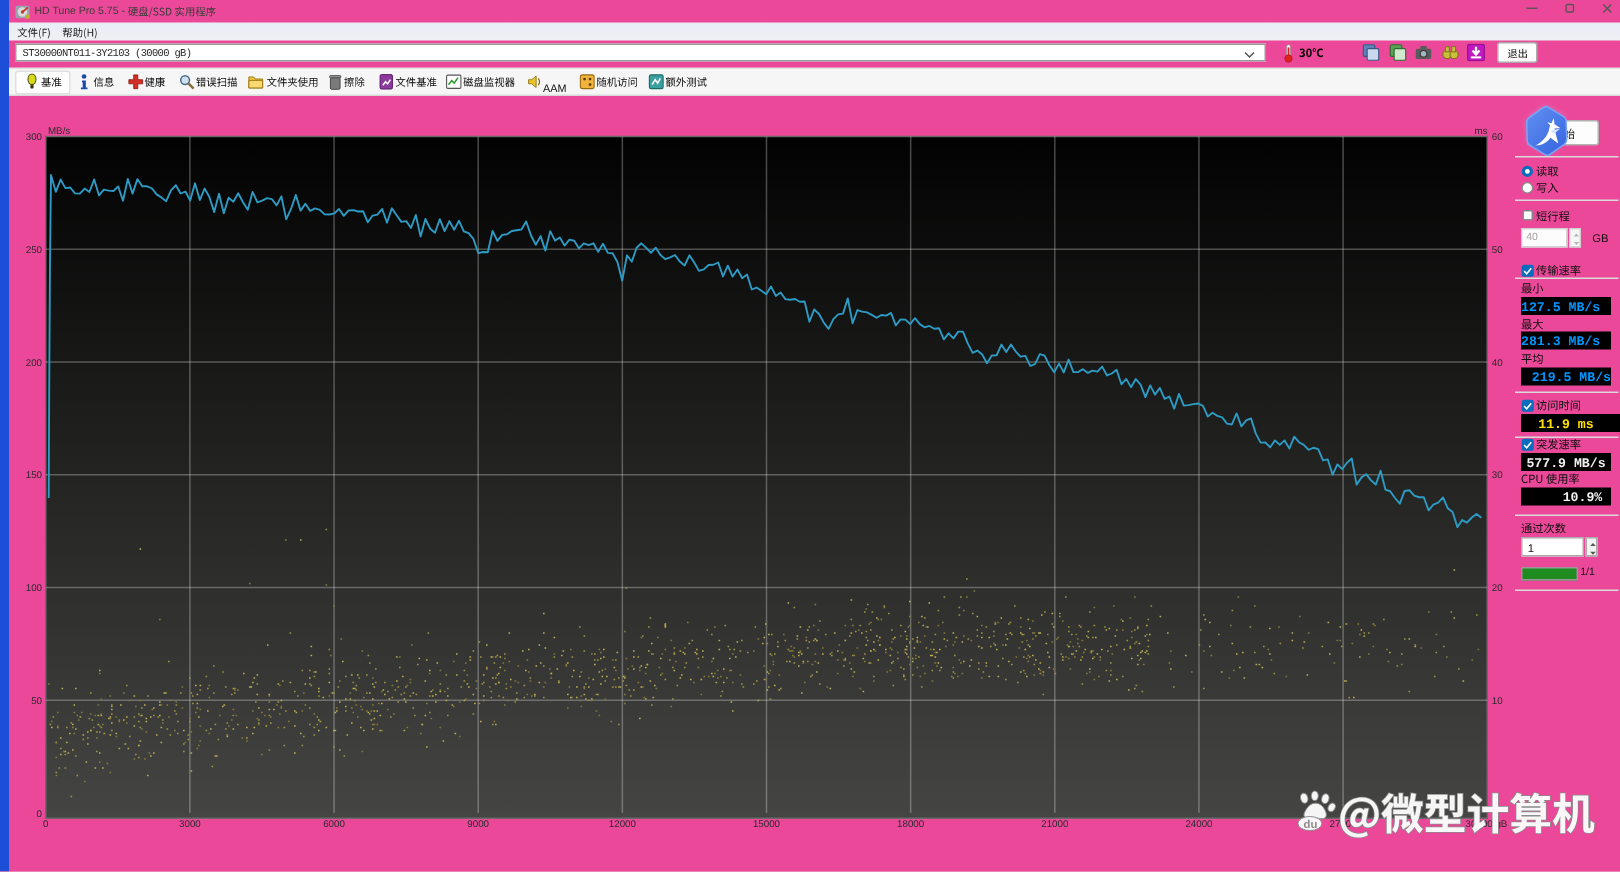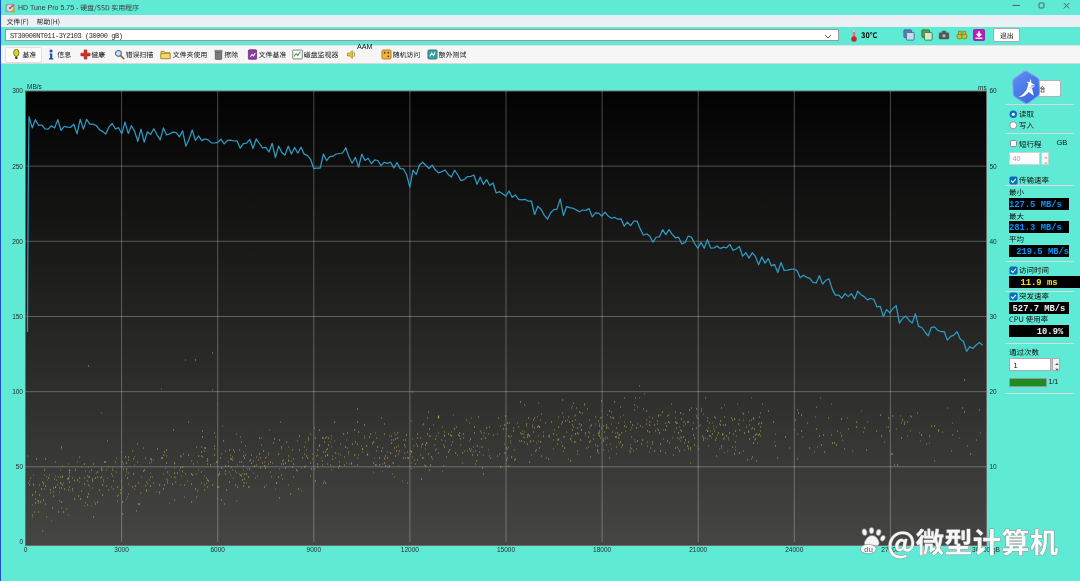--- a/index.html
+++ b/index.html
@@ -1,17 +1,17 @@
 <!DOCTYPE html>
 <html><head><meta charset="utf-8"><title>HD Tune Pro 5.75</title>
 <style>
 *{margin:0;padding:0;box-sizing:border-box}
 html,body{width:1080px;height:581px;overflow:hidden}
 body{font-family:"Liberation Sans",sans-serif;background:#f0f0f0}
-#win{position:relative;width:1080px;height:581px;background:#5eead4;border-left:1px solid #1d4ed8}
+#win{position:relative;width:1080px;height:581px;background:#ec4899;border-left:6px solid #1d4ed8}
 #chart{position:absolute;left:0;top:0}
 </style></head>
 <body>
 <div id="win">
 <svg id="chart" width="1080" height="581" viewBox="0 0 1080 581">
 <defs>
         <linearGradient id="bg" x1="0" y1="0" x2="0" y2="1">
 <stop offset="0" stop-color="#020202"></stop>
           <stop offset="1" stop-color="#454543"></stop>
 </linearGradient>
@@ -205,21 +205,21 @@
     </svg>
     <svg style="position:absolute;left:302.0px;top:50.4px;overflow:visible" width="38" height="9" viewBox="0 -7.56 38 9.36">
       <path fill="#111" d="M0.3 -5.6V-5.2H1.1C0.9 -4 0.7 -2.8 0.2 -2C0.3 -1.9 0.4 -1.7 0.4 -1.5C0.6 -1.7 0.7 -2 0.8 -2.2V0.3H1.2V-0.3H2.4V-3.5H1.2C1.4 -4 1.5 -4.6 1.6 -5.2H2.5V-5.6ZM1.2 -3H1.9V-0.8H1.2ZM5.7 -6.1C5.5 -5.7 5.3 -5.1 5.1 -4.8H3.9L4.3 -4.9C4.2 -5.2 3.9 -5.7 3.7 -6L3.2 -5.8C3.5 -5.5 3.7 -5.1 3.8 -4.8H2.6V-4.3H6.9V-4.8H5.6C5.8 -5.1 6 -5.5 6.2 -5.9ZM2.5 0.3C2.7 0.2 2.9 0.2 4.2 -0.1C4.2 0.1 4.2 0.3 4.2 0.5L4.6 0.4C4.6 -0.1 4.4 -0.8 4.2 -1.3L3.8 -1.3C3.9 -1 4 -0.7 4.1 -0.5L3.1 -0.3C3.7 -1.1 4.2 -2.1 4.7 -3.2L4.2 -3.4C4.1 -3.1 4 -2.8 3.8 -2.5L3.1 -2.4C3.4 -2.9 3.7 -3.4 3.9 -4L3.4 -4.2C3.2 -3.5 2.9 -2.8 2.8 -2.7C2.7 -2.5 2.6 -2.4 2.5 -2.3C2.5 -2.2 2.6 -2 2.6 -1.9C2.7 -1.9 2.9 -2 3.6 -2C3.3 -1.4 3 -0.9 2.9 -0.7C2.7 -0.4 2.5 -0.2 2.4 -0.2C2.4 -0.1 2.5 0.2 2.5 0.3ZM4.8 0.3C4.9 0.2 5.1 0.1 6.5 -0.1C6.5 0.1 6.6 0.3 6.6 0.4L7 0.3C6.9 -0.1 6.7 -0.8 6.4 -1.4L6 -1.3C6.1 -1 6.3 -0.8 6.3 -0.5L5.3 -0.3C5.8 -1.1 6.3 -2.2 6.7 -3.2L6.3 -3.4C6.2 -3.1 6.1 -2.8 5.9 -2.5L5.2 -2.4C5.4 -2.9 5.7 -3.5 5.9 -4L5.4 -4.2C5.2 -3.6 4.9 -2.9 4.8 -2.7C4.7 -2.5 4.7 -2.4 4.6 -2.4C4.6 -2.2 4.7 -2 4.7 -1.9C4.8 -1.9 5 -2 5.7 -2.1C5.5 -1.5 5.2 -1 5.1 -0.8C4.9 -0.5 4.7 -0.3 4.6 -0.2C4.6 -0.1 4.7 0.2 4.8 0.3L4.8 0.2Z M10 -3.1C10.4 -2.9 10.9 -2.5 11.2 -2.3L11.4 -2.6C11.2 -2.9 10.7 -3.2 10.3 -3.4ZM10.5 -6.1C10.5 -5.9 10.4 -5.7 10.3 -5.5H8.7V-4.2L8.7 -4H7.6V-3.5H8.6C8.5 -3 8.3 -2.6 7.7 -2.2C7.8 -2.2 8 -2 8.1 -1.9C8.8 -2.3 9.1 -2.9 9.2 -3.5H12.5V-2.6C12.5 -2.6 12.5 -2.5 12.4 -2.5C12.3 -2.5 12 -2.5 11.6 -2.5C11.7 -2.4 11.8 -2.2 11.8 -2.1C12.3 -2.1 12.6 -2.1 12.8 -2.2C13 -2.2 13.1 -2.4 13.1 -2.6V-3.5H14.1V-4H13.1V-5.5H10.9L11.1 -6ZM10.1 -4.7C10.4 -4.5 10.9 -4.2 11.1 -4H9.3L9.3 -4.2V-5.1H12.5V-4H11.1L11.4 -4.3C11.2 -4.5 10.7 -4.8 10.3 -5ZM8.3 -1.9V-0.1H7.5V0.4H14.1V-0.1H13.3V-1.9ZM8.8 -0.1V-1.4H9.8V-0.1ZM10.3 -0.1V-1.4H11.3V-0.1ZM11.8 -0.1V-1.4H12.7V-0.1Z M19 -3.8C19.5 -3.4 20.1 -2.9 20.4 -2.5L20.8 -2.9C20.5 -3.2 19.9 -3.7 19.4 -4ZM16.7 -6V-2.6H17.2V-6ZM15.3 -5.8V-2.8H15.8V-5.8ZM18.8 -6C18.6 -5 18.1 -4 17.5 -3.3C17.6 -3.3 17.8 -3.1 17.9 -3C18.3 -3.4 18.6 -3.9 18.9 -4.5H21.2V-5H19.1C19.2 -5.3 19.3 -5.6 19.4 -5.9ZM15.6 -2.2V-0.1H14.7V0.4H21.3V-0.1H20.5V-2.2ZM16.1 -0.1V-1.7H17V-0.1ZM17.5 -0.1V-1.7H18.5V-0.1ZM19 -0.1V-1.7H20V-0.1Z M24.8 -5.7V-1.9H25.4V-5.2H27.6V-1.9H28.1V-5.7ZM22.7 -5.8C23 -5.5 23.2 -5.1 23.4 -4.8L23.8 -5.1C23.7 -5.4 23.4 -5.8 23.1 -6ZM26.2 -4.7V-3.3C26.2 -2.1 26 -0.8 24.1 0.2C24.3 0.3 24.4 0.5 24.5 0.6C25.6 0 26.1 -0.8 26.4 -1.5V-0.1C26.4 0.3 26.6 0.5 27.1 0.5H27.8C28.4 0.5 28.5 0.2 28.5 -1C28.4 -1 28.2 -1.1 28.1 -1.2C28.1 -0.1 28 0.1 27.8 0.1H27.2C27 0.1 26.9 0 26.9 -0.2V-2H26.6C26.7 -2.4 26.7 -2.9 26.7 -3.3V-4.7ZM22.1 -4.8V-4.3H23.8C23.4 -3.4 22.6 -2.5 21.9 -2C22 -1.9 22.1 -1.6 22.1 -1.5C22.4 -1.7 22.7 -1.9 23 -2.2V0.6H23.5V-2.5C23.7 -2.2 24 -1.8 24.2 -1.6L24.5 -2C24.4 -2.2 23.9 -2.7 23.6 -3C24 -3.5 24.3 -4.1 24.5 -4.6L24.2 -4.8L24.1 -4.8Z M30.2 -5.3H31.4V-4.2H30.2ZM33.3 -5.3H34.6V-4.2H33.3ZM33.2 -3.5C33.5 -3.4 33.9 -3.2 34.1 -3H32.1C32.2 -3.3 32.4 -3.5 32.5 -3.7L31.9 -3.8V-5.7H29.7V-3.8H31.9C31.8 -3.5 31.6 -3.3 31.4 -3H29.2V-2.5H30.9C30.5 -2.1 29.8 -1.7 29 -1.4C29.1 -1.3 29.3 -1.1 29.3 -1L29.7 -1.2V0.6H30.2V0.4H31.4V0.5H31.9V-1.6H30.6C31 -1.9 31.4 -2.2 31.7 -2.5H33C33.3 -2.2 33.7 -1.9 34.1 -1.6H32.8V0.6H33.3V0.4H34.6V0.5H35.1V-1.2L35.5 -1.1C35.5 -1.2 35.7 -1.4 35.8 -1.5C35 -1.7 34.2 -2.1 33.7 -2.5H35.6V-3H34.4L34.6 -3.2C34.3 -3.4 33.9 -3.6 33.5 -3.8ZM32.8 -5.7V-3.8H35.1V-5.7ZM30.2 -0.1V-1.2H31.4V-0.1ZM33.3 -0.1V-1.2H34.6V-0.1Z"></path>
     </svg>
     <svg style="position:absolute;left:391.0px;top:50.4px;overflow:visible" width="31" height="9" viewBox="0 -7.56 31 9.36">
       <path fill="#111" d="M2.4 -5.2C2.6 -4.9 3 -4.4 3.1 -4.1L3.5 -4.3C3.3 -4.6 3 -5.1 2.7 -5.4ZM4.8 -6.1C4.8 -5.8 4.7 -5.5 4.6 -5.2H3.6V-4.8H4.4C4.2 -4.2 3.8 -3.7 3.4 -3.3C3.5 -3.2 3.7 -3.1 3.8 -3C4 -3.1 4.1 -3.3 4.3 -3.5V-0.5H4.8V-1.7H6.1V-1C6.1 -0.9 6.1 -0.9 6 -0.9C5.9 -0.9 5.7 -0.9 5.5 -0.9C5.5 -0.8 5.6 -0.6 5.6 -0.5C6 -0.5 6.2 -0.5 6.4 -0.6C6.5 -0.6 6.6 -0.8 6.6 -1V-4.1H4.7C4.8 -4.3 4.9 -4.6 5 -4.8H6.9V-5.2H5.1C5.2 -5.5 5.3 -5.7 5.3 -6ZM4.8 -2.7H6.1V-2.1H4.8ZM4.8 -3.1V-3.7H6.1V-3.1ZM0.6 -5.7V0.6H1.1V-5.2H1.8C1.7 -4.8 1.5 -4.1 1.3 -3.6C1.8 -3 1.9 -2.5 1.9 -2.1C1.9 -1.8 1.9 -1.6 1.8 -1.5C1.7 -1.5 1.6 -1.5 1.6 -1.5C1.5 -1.5 1.4 -1.5 1.2 -1.5C1.3 -1.4 1.4 -1.2 1.4 -1C1.5 -1 1.6 -1 1.8 -1C1.9 -1.1 2 -1.1 2.1 -1.2C2.3 -1.3 2.3 -1.6 2.3 -2C2.3 -2.5 2.2 -3 1.8 -3.6C2 -4.2 2.2 -5 2.4 -5.6L2.1 -5.8L2 -5.7ZM3.4 -3.3H2.3V-2.8H3V-0.8C2.7 -0.7 2.4 -0.4 2.1 0.1L2.4 0.5C2.7 0 3 -0.4 3.2 -0.4C3.3 -0.4 3.5 -0.2 3.8 0C4.2 0.3 4.6 0.4 5.3 0.4C5.7 0.4 6.5 0.4 6.8 0.4C6.8 0.2 6.9 -0 7 -0.1C6.5 -0.1 5.8 -0 5.3 -0C4.7 -0 4.3 -0.1 3.9 -0.4C3.7 -0.5 3.6 -0.6 3.4 -0.7Z M10.8 -5.6V-3.3C10.8 -2.2 10.7 -0.8 9.7 0.2C9.8 0.3 10 0.5 10.1 0.6C11.2 -0.5 11.3 -2.1 11.3 -3.3V-5.1H12.7V-0.5C12.7 0.1 12.7 0.3 12.8 0.4C12.9 0.5 13.1 0.5 13.2 0.5C13.3 0.5 13.5 0.5 13.6 0.5C13.8 0.5 13.9 0.5 14 0.4C14.1 0.3 14.2 0.2 14.2 0C14.2 -0.2 14.2 -0.7 14.2 -1.1C14.1 -1.2 13.9 -1.3 13.8 -1.4C13.8 -0.9 13.8 -0.5 13.8 -0.3C13.8 -0.2 13.8 -0.1 13.7 -0.1C13.7 -0 13.6 0 13.6 0C13.5 0 13.4 0 13.4 0C13.3 0 13.3 -0 13.2 -0C13.2 -0.1 13.2 -0.2 13.2 -0.4V-5.6ZM8.8 -6V-4.5H7.6V-4H8.7C8.4 -3 7.9 -1.9 7.4 -1.3C7.5 -1.1 7.6 -0.9 7.7 -0.8C8.1 -1.3 8.5 -2.1 8.8 -2.9V0.6H9.3V-2.7C9.6 -2.4 9.9 -1.9 10.1 -1.7L10.4 -2.1C10.2 -2.3 9.5 -3.1 9.3 -3.3V-4H10.4V-4.5H9.3V-6Z M18.7 -5.9C18.8 -5.6 18.9 -5.1 19 -4.8L19.5 -5C19.5 -5.2 19.3 -5.7 19.2 -6ZM15.3 -5.6C15.6 -5.3 16.1 -4.8 16.3 -4.5L16.7 -4.9C16.5 -5.2 16 -5.6 15.7 -5.9ZM17.1 -4.8V-4.3H18.1C18.1 -2.5 18 -0.7 16.8 0.2C17 0.3 17.1 0.5 17.2 0.6C18.1 -0.2 18.5 -1.3 18.6 -2.7H20.2C20.1 -0.9 20 -0.2 19.9 -0.1C19.8 0 19.7 0 19.6 0C19.5 0 19.1 0 18.7 -0C18.8 0.1 18.9 0.4 18.9 0.5C19.3 0.5 19.6 0.5 19.8 0.5C20.1 0.5 20.2 0.4 20.3 0.3C20.5 0 20.6 -0.8 20.7 -3C20.7 -3 20.7 -3.2 20.7 -3.2H18.6C18.7 -3.5 18.7 -3.9 18.7 -4.3H21.3V-4.8ZM14.7 -3.8V-3.3H15.8V-0.9C15.8 -0.6 15.6 -0.3 15.4 -0.2C15.5 -0.1 15.7 0.1 15.8 0.3C15.9 0.1 16.1 -0.1 17.4 -1.1C17.3 -1.1 17.2 -1.3 17.2 -1.5L16.4 -0.9V-3.8Z M22.3 -4.4V0.6H22.8V-4.4ZM22.3 -5.7C22.7 -5.3 23.2 -4.8 23.4 -4.5L23.8 -4.8C23.6 -5.1 23.1 -5.6 22.7 -6ZM24.2 -5.6V-5.1H27.6V-0.2C27.6 -0.1 27.5 -0 27.4 -0C27.3 -0 26.9 0 26.4 -0C26.5 0.1 26.6 0.4 26.6 0.5C27.2 0.5 27.6 0.5 27.8 0.4C28.1 0.3 28.1 0.2 28.1 -0.2V-5.6ZM23.9 -3.9V-0.7H24.4V-1.2H26.4V-3.9ZM24.4 -3.4H25.9V-1.7H24.4Z"></path>
     </svg>
     <svg style="position:absolute;left:437.0px;top:50.4px;overflow:visible" width="31" height="9" viewBox="0 -7.56 31 9.36">
       <path fill="#111" d="M5 -3.5C5 -1.3 4.9 -0.3 3.3 0.2C3.4 0.3 3.5 0.5 3.6 0.6C5.3 -0 5.4 -1.2 5.5 -3.5ZM5.3 -0.6C5.8 -0.3 6.4 0.2 6.7 0.6L7 0.2C6.7 -0.1 6.1 -0.6 5.6 -0.9ZM3.8 -4.4V-1H4.3V-4H6.1V-1H6.6V-4.4H5.2C5.3 -4.6 5.4 -4.9 5.5 -5.1H6.9V-5.6H3.7V-5.1H5C5 -4.9 4.9 -4.6 4.8 -4.4ZM1.5 -5.9C1.6 -5.7 1.7 -5.5 1.8 -5.4H0.4V-4.3H0.9V-4.9H3.1V-4.3H3.6V-5.4H2.4C2.3 -5.6 2.2 -5.8 2 -6ZM0.9 -1.7V0.5H1.4V0.3H2.7V0.5H3.2V-1.7ZM1.4 -0.2V-1.2H2.7V-0.2ZM1.1 -3 1.6 -2.7C1.2 -2.4 0.7 -2.2 0.3 -2C0.4 -1.9 0.5 -1.7 0.5 -1.6C1.1 -1.8 1.6 -2.1 2.1 -2.5C2.5 -2.2 3 -1.9 3.2 -1.7L3.6 -2.1C3.3 -2.3 2.9 -2.5 2.4 -2.8C2.8 -3.1 3.1 -3.5 3.3 -4L3 -4.2L2.9 -4.2H1.8C1.9 -4.3 2 -4.4 2 -4.6L1.5 -4.7C1.3 -4.2 0.9 -3.6 0.3 -3.2C0.4 -3.1 0.5 -3 0.6 -2.9C1 -3.1 1.3 -3.4 1.5 -3.7H2.6C2.5 -3.5 2.2 -3.2 2 -3L1.4 -3.3Z M8.9 -6.1C8.6 -4.8 8.1 -3.6 7.5 -2.9C7.6 -2.8 7.8 -2.6 7.9 -2.5C8.3 -3 8.7 -3.7 9 -4.4H10.3C10.2 -3.7 10 -3 9.8 -2.4C9.5 -2.7 9 -3 8.7 -3.2L8.4 -2.9C8.8 -2.6 9.2 -2.2 9.5 -2C9 -1 8.3 -0.4 7.5 0.1C7.6 0.2 7.8 0.4 7.9 0.5C9.5 -0.3 10.6 -2 11 -4.9L10.6 -5L10.5 -4.9H9.1C9.2 -5.3 9.3 -5.6 9.4 -6ZM11.6 -6V0.6H12.2V-3.4C12.7 -2.9 13.4 -2.3 13.7 -1.9L14.2 -2.2C13.8 -2.7 13 -3.4 12.4 -3.9L12.2 -3.7V-6Z M17.9 -0.7C18.3 -0.3 18.7 0.2 18.9 0.5L19.2 0.3C19 -0 18.6 -0.5 18.2 -0.9ZM16.6 -5.6V-1.1H17.1V-5.2H18.6V-1.1H19.1V-5.6ZM20.6 -6V-0.1C20.6 0.1 20.6 0.1 20.5 0.1C20.4 0.1 20.1 0.1 19.7 0.1C19.7 0.2 19.8 0.4 19.8 0.5C20.3 0.6 20.6 0.5 20.8 0.5C21 0.4 21.1 0.2 21.1 -0.1V-6ZM19.7 -5.4V-1.1H20.1V-5.4ZM17.6 -4.7V-2.2C17.6 -1.3 17.5 -0.4 16.3 0.2C16.3 0.3 16.5 0.5 16.5 0.6C17.8 -0.1 18 -1.2 18 -2.1V-4.7ZM15 -5.6C15.4 -5.4 15.9 -5 16.1 -4.8L16.5 -5.2C16.2 -5.4 15.7 -5.8 15.3 -6ZM14.7 -3.6C15.1 -3.4 15.6 -3.1 15.9 -2.9L16.2 -3.3C15.9 -3.5 15.4 -3.8 15 -4ZM14.8 0.2 15.3 0.5C15.6 -0.2 16 -1.1 16.2 -1.8L15.8 -2.1C15.5 -1.3 15.1 -0.4 14.8 0.2Z M22.5 -5.6C22.8 -5.3 23.3 -4.8 23.5 -4.5L23.9 -4.9C23.7 -5.2 23.2 -5.6 22.8 -5.9ZM27.2 -5.7C27.5 -5.4 27.8 -5 28 -4.7L28.4 -5C28.2 -5.2 27.9 -5.7 27.6 -6ZM22 -3.8V-3.3H23V-0.7C23 -0.4 22.7 -0.2 22.6 -0.1C22.7 0 22.8 0.3 22.9 0.4C23 0.3 23.2 0.1 24.4 -0.7C24.4 -0.8 24.3 -1 24.3 -1.2L23.5 -0.6V-3.8ZM26.4 -6 26.5 -4.6H24.1V-4H26.5C26.6 -1.3 27 0.5 27.9 0.6C28.1 0.6 28.4 0.3 28.6 -1C28.5 -1 28.2 -1.2 28.1 -1.3C28.1 -0.6 28 -0.2 27.9 -0.2C27.4 -0.2 27.1 -1.8 27 -4H28.5V-4.6H27C27 -5 27 -5.5 27 -6ZM24.2 -0.4 24.3 0.1C24.9 -0.1 25.7 -0.3 26.5 -0.6L26.4 -1L25.6 -0.8V-2.5H26.3V-3H24.3V-2.5H25.1V-0.7Z"></path>
     </svg>
-    <div style="position:absolute;left:356px;top:42px;font:7.2px 'Liberation Sans',sans-serif;color:#111">AAM</div>
+    <div style="position:absolute;left:356px;top:54px;font:7.2px 'Liberation Sans',sans-serif;color:#111">AAM</div>
     <div style="position:absolute;left:1012px;top:79.5px;width:48px;height:17.5px;background:#fdfdfd;border:1px solid #b2b2b2;border-radius:2px"></div>
     <svg style="position:absolute;left:1028.5px;top:84.1px;overflow:visible" width="17" height="10" viewBox="0 -7.88 17 9.75">
       <path fill="#222" d="M4.9 -5.3V-3.1H2.8V-3.5V-5.3ZM0.4 -3.1V-2.6H2.2C2.1 -1.6 1.7 -0.6 0.4 0.2C0.6 0.3 0.8 0.5 0.9 0.6C2.2 -0.2 2.6 -1.4 2.7 -2.6H4.9V0.6H5.4V-2.6H7.1V-3.1H5.4V-5.3H6.9V-5.8H0.7V-5.3H2.2V-3.5L2.2 -3.1Z M11 -2.5V0.6H11.5V0.3H13.7V0.6H14.3V-2.5ZM11.5 -0.2V-1.9H13.7V-0.2ZM10.7 -3.1C10.9 -3.1 11.3 -3.2 14 -3.4C14.1 -3.2 14.2 -3 14.3 -2.9L14.8 -3.1C14.5 -3.7 14 -4.6 13.5 -5.2L13.1 -5C13.3 -4.7 13.6 -4.3 13.8 -3.9L11.4 -3.7C11.9 -4.4 12.4 -5.3 12.8 -6.1L12.2 -6.3C11.8 -5.4 11.2 -4.3 11 -4.1C10.8 -3.8 10.7 -3.6 10.5 -3.6C10.6 -3.4 10.7 -3.2 10.7 -3.1ZM9 -4.2H9.9C9.8 -3.3 9.6 -2.5 9.4 -1.8C9.1 -2 8.8 -2.2 8.6 -2.4C8.7 -2.9 8.9 -3.6 9 -4.2ZM8 -2.2C8.4 -1.9 8.8 -1.6 9.1 -1.3C8.8 -0.6 8.3 -0.1 7.8 0.1C7.9 0.2 8.1 0.4 8.1 0.6C8.7 0.2 9.2 -0.3 9.5 -0.9C9.8 -0.7 10.1 -0.4 10.2 -0.2L10.6 -0.6C10.4 -0.9 10.1 -1.2 9.8 -1.4C10.1 -2.3 10.3 -3.4 10.4 -4.7L10.1 -4.8L10 -4.8H9.1C9.2 -5.3 9.3 -5.8 9.4 -6.2L8.8 -6.3C8.8 -5.8 8.7 -5.3 8.6 -4.8H7.8V-4.2H8.5C8.3 -3.5 8.2 -2.7 8 -2.2Z"></path>
     </svg>
     <svg style="position:absolute;left:1004px;top:68px" width="44" height="46" viewBox="0 0 44 46">
 <defs>
         <linearGradient id="hx" x1="0" y1="0" x2="1" y2="1">
 <stop offset="0" stop-color="#6190f2"></stop>
           <stop offset="1" stop-color="#3463df"></stop>
         </linearGradient>
@@ -259,21 +259,21 @@
     <div style="position:absolute;left:1008.5px;top:139.8px;width:7.5px;height:7.5px;background:#fefefe;border:1px solid #8a8a8a;border-radius:1.5px"></div>
     <svg style="position:absolute;left:1017.5px;top:138.7px;overflow:visible" width="24" height="10" viewBox="0 -7.88 24 9.75">
       <path fill="#111" d="M3.3 -6V-5.5H7.1V-6ZM3.8 -1.8C4 -1.4 4.2 -0.7 4.3 -0.3L4.8 -0.4C4.7 -0.8 4.5 -1.5 4.3 -2ZM4.1 -4.1H6.3V-2.8H4.1ZM3.6 -4.6V-2.3H6.8V-4.6ZM6.1 -2C5.9 -1.5 5.6 -0.7 5.4 -0.2H3V0.4H7.2V-0.2H5.9C6.1 -0.7 6.4 -1.3 6.6 -1.9ZM1 -6.3C0.9 -5.4 0.7 -4.5 0.3 -3.9C0.4 -3.8 0.6 -3.7 0.7 -3.6C0.9 -3.9 1.1 -4.3 1.2 -4.8H1.6V-3.6L1.6 -3.3H0.3V-2.8H1.6C1.5 -1.8 1.2 -0.7 0.3 0.1C0.4 0.2 0.6 0.4 0.7 0.5C1.3 -0.1 1.7 -0.9 1.9 -1.6C2.2 -1.2 2.6 -0.6 2.8 -0.3L3.1 -0.8C3 -1 2.3 -1.9 2 -2.2C2.1 -2.4 2.1 -2.6 2.1 -2.8H3.2V-3.3H2.1L2.1 -3.6V-4.8H3.1V-5.3H1.3C1.4 -5.6 1.5 -5.9 1.5 -6.2Z M10.8 -5.8V-5.3H14.5V-5.8ZM9.5 -6.3C9.1 -5.8 8.4 -5.1 7.8 -4.7C7.9 -4.6 8 -4.3 8.1 -4.2C8.8 -4.7 9.5 -5.4 10 -6.1ZM10.4 -3.8V-3.2H13V-0.1C13 -0 12.9 0 12.8 0C12.6 0 12.1 0 11.6 0C11.7 0.2 11.8 0.4 11.8 0.6C12.5 0.6 12.9 0.6 13.2 0.5C13.4 0.4 13.5 0.2 13.5 -0.1V-3.2H14.7V-3.8ZM9.8 -4.7C9.3 -3.8 8.5 -3 7.7 -2.4C7.8 -2.3 8 -2.1 8.1 -1.9C8.4 -2.2 8.7 -2.4 8.9 -2.7V0.6H9.5V-3.3C9.8 -3.7 10.1 -4.1 10.3 -4.5Z M19 -5.5H21.3V-4.1H19ZM18.5 -6V-3.6H21.8V-6ZM18.4 -1.6V-1.1H19.8V-0.1H17.9V0.4H22.2V-0.1H20.4V-1.1H21.9V-1.6H20.4V-2.5H22.1V-3H18.2V-2.5H19.8V-1.6ZM17.7 -6.2C17.2 -5.9 16.2 -5.7 15.3 -5.6C15.4 -5.5 15.5 -5.3 15.5 -5.2C15.8 -5.2 16.2 -5.3 16.6 -5.3V-4.2H15.4V-3.7H16.5C16.2 -2.8 15.7 -1.8 15.2 -1.3C15.3 -1.2 15.4 -0.9 15.5 -0.8C15.9 -1.2 16.3 -2 16.6 -2.7V0.6H17.1V-2.6C17.4 -2.3 17.7 -1.9 17.8 -1.7L18.2 -2.2C18 -2.3 17.4 -3 17.1 -3.2V-3.7H18.1V-4.2H17.1V-5.5C17.5 -5.5 17.8 -5.6 18.1 -5.8Z"></path>
     </svg>
     <div style="position:absolute;left:1007.5px;top:151.5px;width:31px;height:13.5px;background:#fcfcfc;border:1px solid #d2d2d2">
       <div style="position:absolute;left:3px;top:2.5px;font:7px 'Liberation Sans',sans-serif;color:#a0a0a0">40</div>
     </div>
     <div style="position:absolute;left:1040px;top:151.5px;width:8px;height:13.5px;background:#f6f6f6;border:1px solid #d2d2d2"><svg width="8" height="13" viewBox="0 0 8 13">
         <path d="M2.2 4.6l1.8-2 1.8 2zM2.2 8.4l1.8 2 1.8-2z" fill="#b5b5b5"></path>
       </svg></div>
-    <div style="position:absolute;left:1055.5px;top:138px;font:7.5px 'Liberation Sans',sans-serif;color:#111">GB</div>
+    <div style="position:absolute;left:1055.5px;top:154px;font:7.5px 'Liberation Sans',sans-serif;color:#111">GB</div>
     <svg style="position:absolute;left:1008px;top:175.6px" width="9" height="9" viewBox="0 0 10 10">
       <rect x="0.5" y="0.5" width="9" height="9" rx="2" fill="#0b6cbd"></rect>
       <path d="M2.3 5.2l1.9 2 3.4-4" stroke="#fff" stroke-width="1.2" fill="none"></path>
     </svg>
     <svg style="position:absolute;left:1017.5px;top:174.7px;overflow:visible" width="32" height="10" viewBox="0 -7.88 32 9.75">
       <path fill="#111" d="M2 -6.3C1.6 -5.1 0.9 -4 0.1 -3.3C0.2 -3.1 0.4 -2.9 0.4 -2.7C0.7 -3 1 -3.3 1.2 -3.6V0.6H1.7V-4.5C2 -5 2.3 -5.6 2.5 -6.1ZM3.5 -0.9C4.2 -0.5 5.1 0.2 5.5 0.6L5.9 0.2C5.7 -0 5.4 -0.3 5.1 -0.5C5.7 -1.1 6.3 -1.8 6.7 -2.4L6.3 -2.6L6.3 -2.6H3.8L4.1 -3.5H7.2V-4H4.3L4.5 -4.9H6.8V-5.4H4.7L4.9 -6.2L4.3 -6.3L4.1 -5.4H2.6V-4.9H3.9L3.7 -4H2.2V-3.5H3.5C3.4 -2.9 3.2 -2.5 3.1 -2.1H5.8C5.4 -1.7 5 -1.2 4.6 -0.8C4.4 -1 4.2 -1.1 3.9 -1.3Z M13 -3.4V-0.6H13.4V-3.4ZM14 -3.6V-0C14 0 13.9 0.1 13.8 0.1C13.7 0.1 13.4 0.1 13.1 0.1C13.2 0.2 13.2 0.4 13.3 0.5C13.7 0.5 14 0.5 14.2 0.4C14.4 0.4 14.4 0.2 14.4 -0V-3.6ZM8 -2.5C8.1 -2.5 8.3 -2.6 8.6 -2.6H9.1V-1.5C8.6 -1.4 8.2 -1.3 7.8 -1.3L7.9 -0.7L9.1 -1V0.6H9.6V-1.2L10.3 -1.3L10.2 -1.8L9.6 -1.7V-2.6H10.2V-3.1H9.6V-4.2H9.1V-3.1H8.5C8.7 -3.6 8.9 -4.2 9 -4.9H10.3V-5.4H9.1C9.2 -5.7 9.2 -5.9 9.3 -6.2L8.7 -6.3C8.7 -6 8.7 -5.7 8.6 -5.4H7.9V-4.9H8.5C8.4 -4.3 8.2 -3.8 8.2 -3.6C8.1 -3.2 8 -3 7.9 -2.9C7.9 -2.8 8 -2.6 8 -2.5ZM12.4 -6.3C11.9 -5.5 11 -4.8 10.1 -4.4C10.2 -4.3 10.4 -4.1 10.5 -4C10.7 -4.1 10.9 -4.2 11.1 -4.3V-4H13.9V-4.4C14 -4.2 14.2 -4.1 14.4 -4C14.5 -4.2 14.7 -4.4 14.8 -4.5C14 -4.8 13.3 -5.2 12.7 -5.9L12.9 -6.1ZM11.3 -4.5C11.7 -4.8 12.1 -5.1 12.4 -5.5C12.8 -5.1 13.2 -4.7 13.7 -4.5ZM12.1 -3V-2.5H11.1V-3ZM10.6 -3.5V0.6H11.1V-1H12.1V0C12.1 0.1 12.1 0.1 12 0.1C12 0.1 11.8 0.1 11.5 0.1C11.6 0.2 11.7 0.4 11.7 0.6C12 0.6 12.2 0.6 12.4 0.5C12.5 0.4 12.6 0.2 12.6 0V-3.5ZM11.1 -2H12.1V-1.4H11.1Z M15.5 -5.7C15.9 -5.3 16.4 -4.8 16.7 -4.4L17.1 -4.7C16.9 -5.1 16.4 -5.6 15.9 -6ZM17 -3.6H15.4V-3.1H16.5V-0.8C16.1 -0.6 15.7 -0.3 15.3 0.1L15.7 0.5C16.1 0.1 16.5 -0.3 16.7 -0.3C16.9 -0.3 17.1 -0.1 17.5 0.1C18 0.4 18.6 0.5 19.5 0.5C20.2 0.5 21.5 0.4 22.1 0.4C22.1 0.2 22.2 -0 22.2 -0.2C21.5 -0.1 20.4 -0.1 19.5 -0.1C18.7 -0.1 18.1 -0.1 17.6 -0.4C17.3 -0.5 17.1 -0.7 17 -0.7ZM18.2 -4H19.4V-3H18.2ZM19.9 -4H21.2V-3H19.9ZM19.4 -6.3V-5.5H17.4V-5H19.4V-4.4H17.7V-2.5H19.2C18.7 -1.9 18 -1.3 17.3 -1C17.4 -0.9 17.6 -0.7 17.7 -0.6C18.3 -0.9 18.9 -1.5 19.4 -2.1V-0.4H19.9V-2.1C20.6 -1.6 21.2 -1.1 21.6 -0.7L22 -1.1C21.6 -1.5 20.8 -2.1 20.1 -2.5H21.7V-4.4H19.9V-5H22.1V-5.5H19.9V-6.3Z M28.7 -4.8C28.5 -4.5 28 -4.1 27.7 -3.9L28.1 -3.6C28.4 -3.8 28.8 -4.2 29.2 -4.5ZM22.9 -2.5 23.2 -2.1C23.7 -2.3 24.3 -2.6 24.9 -3L24.8 -3.4C24.1 -3.1 23.4 -2.7 22.9 -2.5ZM23.1 -4.5C23.5 -4.2 24 -3.9 24.3 -3.6L24.7 -4C24.4 -4.2 23.9 -4.6 23.5 -4.8ZM27.6 -3.1C28.1 -2.7 28.7 -2.3 29.1 -2L29.5 -2.3C29.1 -2.6 28.5 -3.1 28 -3.4ZM22.9 -1.5V-1H25.9V0.6H26.6V-1H29.6V-1.5H26.6V-2.1H25.9V-1.5ZM25.8 -6.2C25.9 -6 26 -5.8 26.1 -5.6H23V-5.1H25.8C25.6 -4.7 25.3 -4.4 25.2 -4.3C25.1 -4.2 25 -4.1 24.9 -4.1C24.9 -4 25 -3.7 25 -3.6C25.1 -3.7 25.3 -3.7 26.2 -3.8C25.8 -3.4 25.5 -3.1 25.3 -3C25.1 -2.8 24.9 -2.6 24.7 -2.6C24.8 -2.5 24.9 -2.2 24.9 -2.1C25 -2.2 25.3 -2.2 27.3 -2.4C27.4 -2.3 27.4 -2.1 27.5 -2L27.9 -2.2C27.8 -2.6 27.4 -3.1 27.1 -3.5L26.6 -3.3C26.8 -3.2 26.9 -3 27 -2.8L25.7 -2.7C26.3 -3.3 27 -3.9 27.6 -4.6L27.1 -4.9C27 -4.7 26.8 -4.5 26.6 -4.3L25.7 -4.2C25.9 -4.5 26.2 -4.8 26.4 -5.1H29.6V-5.6H26.8C26.7 -5.8 26.5 -6.1 26.3 -6.4Z"></path>
     </svg>
     <svg style="position:absolute;left:1008.0px;top:187.1px;overflow:visible" width="17" height="10" viewBox="0 -7.88 17 9.75">
       <path fill="#111" d="M1.9 -4.8H5.6V-4.2H1.9ZM1.9 -5.7H5.6V-5.1H1.9ZM1.3 -6.1V-3.8H6.2V-6.1ZM3 -2.9V-2.4H1.6V-2.9ZM0.4 -0.3 0.4 0.2 3 -0.1V0.6H3.5V-0.2L3.9 -0.2V-0.7L3.5 -0.7V-2.9H7.1V-3.4H0.4V-2.9H1.1V-0.4ZM3.8 -2.5V-2H4.3L4.1 -2C4.3 -1.4 4.6 -0.9 5 -0.5C4.6 -0.2 4.2 0 3.7 0.2C3.8 0.3 3.9 0.5 4 0.6C4.5 0.4 5 0.1 5.4 -0.2C5.8 0.1 6.3 0.4 6.9 0.6C7 0.4 7.1 0.2 7.2 0.1C6.7 0 6.2 -0.2 5.8 -0.5C6.3 -1 6.7 -1.6 6.9 -2.4L6.6 -2.5L6.5 -2.5ZM4.6 -2H6.2C6 -1.6 5.8 -1.2 5.4 -0.8C5.1 -1.2 4.8 -1.6 4.6 -2ZM3 -2V-1.5H1.6V-2ZM3 -1.1V-0.6L1.6 -0.4V-1.1Z M11 -6.2V-0.2C11 -0 10.9 0 10.8 0C10.6 0 10.1 0 9.5 0C9.6 0.2 9.7 0.4 9.8 0.6C10.5 0.6 10.9 0.6 11.2 0.5C11.5 0.4 11.6 0.2 11.6 -0.2V-6.2ZM12.8 -4.3C13.4 -3.2 14 -1.8 14.2 -0.9L14.8 -1.2C14.6 -2.1 14 -3.4 13.3 -4.5ZM9 -4.4C8.8 -3.4 8.4 -2.1 7.7 -1.3C7.9 -1.3 8.1 -1.1 8.3 -1C9 -1.9 9.4 -3.2 9.6 -4.3Z"></path>
     </svg>
@@ -303,21 +303,21 @@
       <div style="position:absolute;left:0;top:2px;width:60px;text-align:center;font:bold 8.8px 'Liberation Mono',monospace;color:#ffe000">11.9 ms</div>
     </div>
     <svg style="position:absolute;left:1008px;top:292.4px" width="9" height="9" viewBox="0 0 10 10">
       <rect x="0.5" y="0.5" width="9" height="9" rx="2" fill="#0b6cbd"></rect>
       <path d="M2.3 5.2l1.9 2 3.4-4" stroke="#fff" stroke-width="1.2" fill="none"></path>
     </svg>
     <svg style="position:absolute;left:1017.5px;top:291.2px;overflow:visible" width="32" height="10" viewBox="0 -7.88 32 9.75">
       <path fill="#111" d="M2.8 -4.8C2.2 -4.2 1.5 -3.8 0.8 -3.5L1.2 -3.1C1.9 -3.4 2.7 -4 3.2 -4.5ZM4.3 -4.4C4.9 -4 5.8 -3.5 6.2 -3.1L6.6 -3.5C6.1 -3.9 5.3 -4.4 4.6 -4.7ZM4.4 -3.2C4.7 -3 5.1 -2.6 5.3 -2.4H3.9C4 -2.8 4 -3.1 4.1 -3.5H3.5C3.4 -3.1 3.4 -2.8 3.3 -2.4H0.4V-1.9H3.2C2.8 -1 2.1 -0.3 0.4 0.1C0.5 0.2 0.7 0.4 0.7 0.6C2.5 0.1 3.3 -0.7 3.7 -1.7C4.3 -0.5 5.3 0.3 6.8 0.6C6.9 0.4 7.1 0.2 7.2 0.1C5.7 -0.2 4.7 -0.8 4.2 -1.9H7.1V-2.4H5.3L5.7 -2.6C5.5 -2.9 5.2 -3.2 4.8 -3.5ZM0.6 -5.5V-4.1H1.1V-5H6.3V-4.1H6.9V-5.5H4.2C4.1 -5.8 4 -6.1 3.8 -6.4L3.2 -6.2C3.3 -6 3.5 -5.8 3.6 -5.5Z M12.5 -5.9C12.9 -5.6 13.3 -5.1 13.5 -4.8L13.9 -5.1C13.7 -5.4 13.3 -5.9 13 -6.2ZM8.6 -3.9C8.7 -4 8.9 -4 9.4 -4H10.4C9.9 -2.5 9.1 -1.3 7.7 -0.4C7.9 -0.3 8.1 -0.1 8.1 0C9.1 -0.6 9.8 -1.4 10.4 -2.3C10.7 -1.7 11 -1.2 11.5 -0.8C10.8 -0.4 10.1 -0.1 9.3 0.1C9.4 0.3 9.5 0.5 9.6 0.6C10.4 0.4 11.2 0 11.9 -0.5C12.6 0 13.4 0.4 14.4 0.6C14.5 0.5 14.6 0.2 14.7 0.1C13.8 -0.1 13 -0.4 12.4 -0.8C13 -1.4 13.5 -2.1 13.8 -3.1L13.4 -3.3L13.3 -3.2H10.8C10.9 -3.5 11 -3.8 11.1 -4H14.5L14.5 -4.6H11.2C11.3 -5.1 11.4 -5.6 11.5 -6.2L10.9 -6.3C10.8 -5.7 10.7 -5.1 10.6 -4.6H9.2C9.4 -5 9.6 -5.5 9.8 -6L9.2 -6.1C9 -5.5 8.8 -4.9 8.7 -4.8C8.6 -4.6 8.5 -4.5 8.4 -4.5C8.5 -4.3 8.6 -4 8.6 -3.9ZM11.9 -1.2C11.4 -1.6 11 -2.1 10.7 -2.7H13.1C12.8 -2.1 12.4 -1.6 11.9 -1.2Z M15.5 -5.7C15.9 -5.3 16.4 -4.8 16.7 -4.4L17.1 -4.7C16.9 -5.1 16.4 -5.6 15.9 -6ZM17 -3.6H15.4V-3.1H16.5V-0.8C16.1 -0.6 15.7 -0.3 15.3 0.1L15.7 0.5C16.1 0.1 16.5 -0.3 16.7 -0.3C16.9 -0.3 17.1 -0.1 17.5 0.1C18 0.4 18.6 0.5 19.5 0.5C20.2 0.5 21.5 0.4 22.1 0.4C22.1 0.2 22.2 -0 22.2 -0.2C21.5 -0.1 20.4 -0.1 19.5 -0.1C18.7 -0.1 18.1 -0.1 17.6 -0.4C17.3 -0.5 17.1 -0.7 17 -0.7ZM18.2 -4H19.4V-3H18.2ZM19.9 -4H21.2V-3H19.9ZM19.4 -6.3V-5.5H17.4V-5H19.4V-4.4H17.7V-2.5H19.2C18.7 -1.9 18 -1.3 17.3 -1C17.4 -0.9 17.6 -0.7 17.7 -0.6C18.3 -0.9 18.9 -1.5 19.4 -2.1V-0.4H19.9V-2.1C20.6 -1.6 21.2 -1.1 21.6 -0.7L22 -1.1C21.6 -1.5 20.8 -2.1 20.1 -2.5H21.7V-4.4H19.9V-5H22.1V-5.5H19.9V-6.3Z M28.7 -4.8C28.5 -4.5 28 -4.1 27.7 -3.9L28.1 -3.6C28.4 -3.8 28.8 -4.2 29.2 -4.5ZM22.9 -2.5 23.2 -2.1C23.7 -2.3 24.3 -2.6 24.9 -3L24.8 -3.4C24.1 -3.1 23.4 -2.7 22.9 -2.5ZM23.1 -4.5C23.5 -4.2 24 -3.9 24.3 -3.6L24.7 -4C24.4 -4.2 23.9 -4.6 23.5 -4.8ZM27.6 -3.1C28.1 -2.7 28.7 -2.3 29.1 -2L29.5 -2.3C29.1 -2.6 28.5 -3.1 28 -3.4ZM22.9 -1.5V-1H25.9V0.6H26.6V-1H29.6V-1.5H26.6V-2.1H25.9V-1.5ZM25.8 -6.2C25.9 -6 26 -5.8 26.1 -5.6H23V-5.1H25.8C25.6 -4.7 25.3 -4.4 25.2 -4.3C25.1 -4.2 25 -4.1 24.9 -4.1C24.9 -4 25 -3.7 25 -3.6C25.1 -3.7 25.3 -3.7 26.2 -3.8C25.8 -3.4 25.5 -3.1 25.3 -3C25.1 -2.8 24.9 -2.6 24.7 -2.6C24.8 -2.5 24.9 -2.2 24.9 -2.1C25 -2.2 25.3 -2.2 27.3 -2.4C27.4 -2.3 27.4 -2.1 27.5 -2L27.9 -2.2C27.8 -2.6 27.4 -3.1 27.1 -3.5L26.6 -3.3C26.8 -3.2 26.9 -3 27 -2.8L25.7 -2.7C26.3 -3.3 27 -3.9 27.6 -4.6L27.1 -4.9C27 -4.7 26.8 -4.5 26.6 -4.3L25.7 -4.2C25.9 -4.5 26.2 -4.8 26.4 -5.1H29.6V-5.6H26.8C26.7 -5.8 26.5 -6.1 26.3 -6.4Z"></path>
     </svg>
     <div style="position:absolute;left:1008px;top:301.5px;width:60px;height:12px;background:#000">
-      <div style="position:absolute;left:0;top:2px;width:60px;text-align:center;font:bold 8.8px 'Liberation Mono',monospace;color:#f0f0f0">527.7 MB/s</div>
+      <div style="position:absolute;left:0;top:2px;width:60px;text-align:center;font:bold 8.8px 'Liberation Mono',monospace;color:#f0f0f0">577.9 MB/s</div>
     </div>
     <svg style="position:absolute;left:1008.0px;top:314.2px;overflow:visible" width="41" height="10" viewBox="0 -7.88 41 9.75">
       <path fill="#111" d="M2.8 0.1C3.5 0.1 4.1 -0.2 4.5 -0.7L4.1 -1.1C3.8 -0.7 3.4 -0.5 2.9 -0.5C1.8 -0.5 1.1 -1.4 1.1 -2.8C1.1 -4.1 1.8 -5 2.9 -5C3.4 -5 3.7 -4.8 4 -4.5L4.4 -4.9C4.1 -5.3 3.5 -5.6 2.9 -5.6C1.5 -5.6 0.4 -4.5 0.4 -2.7C0.4 -1 1.5 0.1 2.8 0.1Z M5.5 0H6.2V-2.2H7.1C8.3 -2.2 9.2 -2.7 9.2 -3.9C9.2 -5.1 8.3 -5.5 7.1 -5.5H5.5ZM6.2 -2.8V-4.9H7C8 -4.9 8.5 -4.7 8.5 -3.9C8.5 -3.1 8 -2.8 7.1 -2.8Z M12.2 0.1C13.4 0.1 14.2 -0.5 14.2 -2.3V-5.5H13.5V-2.2C13.5 -0.9 13 -0.5 12.2 -0.5C11.5 -0.5 11 -0.9 11 -2.2V-5.5H10.3V-2.3C10.3 -0.5 11.1 0.1 12.2 0.1Z M21.1 -6.3V-5.5H19V-5H21.1V-4.2H19.2V-2.1H21.1C21 -1.7 20.9 -1.3 20.7 -1C20.3 -1.3 19.9 -1.6 19.7 -2L19.2 -1.8C19.5 -1.3 19.9 -0.9 20.3 -0.6C20 -0.3 19.5 -0 18.7 0.2C18.9 0.3 19 0.5 19.1 0.6C19.9 0.4 20.4 0.1 20.8 -0.3C21.6 0.2 22.5 0.5 23.6 0.6C23.6 0.4 23.8 0.2 23.9 0.1C22.8 -0 21.9 -0.3 21.1 -0.7C21.4 -1.1 21.6 -1.6 21.6 -2.1H23.6V-4.2H21.7V-5H23.8V-5.5H21.7V-6.3ZM19.8 -3.7H21.1V-3L21.1 -2.6H19.8ZM21.7 -3.7H23V-2.6H21.7L21.7 -3ZM18.7 -6.3C18.3 -5.2 17.5 -4.1 16.8 -3.3C16.9 -3.2 17 -2.9 17.1 -2.8C17.4 -3.1 17.7 -3.4 17.9 -3.8V0.6H18.5V-4.6C18.7 -5.1 19 -5.6 19.2 -6.1Z M25.3 -5.8V-3.1C25.3 -2 25.2 -0.7 24.4 0.3C24.5 0.3 24.7 0.5 24.8 0.6C25.4 0 25.6 -0.9 25.7 -1.7H27.6V0.5H28.2V-1.7H30.2V-0.2C30.2 -0 30.2 0 30 0C29.9 0 29.4 0 28.8 0C28.9 0.2 29 0.4 29 0.6C29.7 0.6 30.2 0.6 30.4 0.5C30.7 0.4 30.8 0.2 30.8 -0.2V-5.8ZM25.8 -5.2H27.6V-4H25.8ZM30.2 -5.2V-4H28.2V-5.2ZM25.8 -3.5H27.6V-2.2H25.8C25.8 -2.5 25.8 -2.8 25.8 -3.1ZM30.2 -3.5V-2.2H28.2V-3.5Z M37.8 -4.8C37.6 -4.5 37.1 -4.1 36.8 -3.9L37.2 -3.6C37.5 -3.8 38 -4.2 38.3 -4.5ZM32 -2.5 32.3 -2.1C32.8 -2.3 33.4 -2.6 34 -3L33.9 -3.4C33.2 -3.1 32.5 -2.7 32 -2.5ZM32.3 -4.5C32.7 -4.2 33.2 -3.9 33.4 -3.6L33.8 -4C33.5 -4.2 33 -4.6 32.6 -4.8ZM36.7 -3.1C37.2 -2.7 37.9 -2.3 38.2 -2L38.6 -2.3C38.3 -2.6 37.6 -3.1 37.1 -3.4ZM32 -1.5V-1H35.1V0.6H35.7V-1H38.7V-1.5H35.7V-2.1H35.1V-1.5ZM34.9 -6.2C35 -6 35.1 -5.8 35.2 -5.6H32.2V-5.1H34.9C34.7 -4.7 34.4 -4.4 34.3 -4.3C34.2 -4.2 34.1 -4.1 34 -4.1C34 -4 34.1 -3.7 34.2 -3.6C34.3 -3.7 34.4 -3.7 35.3 -3.8C34.9 -3.4 34.6 -3.1 34.5 -3C34.2 -2.8 34 -2.6 33.8 -2.6C33.9 -2.5 34 -2.2 34 -2.1C34.2 -2.2 34.4 -2.2 36.4 -2.4C36.5 -2.3 36.6 -2.1 36.6 -2L37 -2.2C36.9 -2.6 36.5 -3.1 36.2 -3.5L35.8 -3.3C35.9 -3.2 36 -3 36.1 -2.8L34.8 -2.7C35.5 -3.3 36.1 -3.9 36.7 -4.6L36.3 -4.9C36.1 -4.7 35.9 -4.5 35.7 -4.3L34.8 -4.2C35 -4.5 35.3 -4.8 35.5 -5.1H38.7V-5.6H35.9C35.8 -5.8 35.6 -6.1 35.4 -6.4Z"></path>
     </svg>
     <div style="position:absolute;left:1008px;top:325px;width:60px;height:12px;background:#000">
       <div style="position:absolute;left:0;top:2px;width:82px;text-align:center;font:bold 8.8px 'Liberation Mono',monospace;color:#f0f0f0">10.9%</div>
     </div>
     <svg style="position:absolute;left:1008.0px;top:346.7px;overflow:visible" width="32" height="10" viewBox="0 -7.88 32 9.75">
       <path fill="#111" d="M0.5 -5.7C0.9 -5.3 1.5 -4.7 1.8 -4.4L2.2 -4.8C1.9 -5.1 1.3 -5.6 0.9 -6ZM1.9 -3.5H0.3V-3H1.4V-0.8C1.1 -0.7 0.7 -0.4 0.3 0.1L0.6 0.5C1 0 1.4 -0.4 1.6 -0.4C1.8 -0.4 2.1 -0.2 2.4 0C2.9 0.3 3.5 0.4 4.5 0.4C5.3 0.4 6.6 0.4 7.1 0.4C7.1 0.2 7.2 -0.1 7.3 -0.2C6.5 -0.1 5.4 -0.1 4.5 -0.1C3.6 -0.1 3 -0.1 2.5 -0.4C2.2 -0.6 2.1 -0.7 1.9 -0.8ZM2.7 -6V-5.6H5.9C5.6 -5.3 5.2 -5.1 4.8 -4.9C4.5 -5.1 4.1 -5.3 3.7 -5.4L3.4 -5.1C3.8 -4.9 4.4 -4.6 4.9 -4.4H2.7V-0.5H3.3V-1.8H4.5V-0.6H5V-1.8H6.3V-1.1C6.3 -1 6.3 -1 6.2 -1C6.1 -1 5.8 -1 5.4 -1C5.5 -0.8 5.6 -0.7 5.6 -0.5C6.1 -0.5 6.4 -0.5 6.6 -0.6C6.8 -0.7 6.9 -0.8 6.9 -1.1V-4.4H5.9C5.7 -4.5 5.6 -4.6 5.3 -4.7C5.9 -5 6.5 -5.4 6.9 -5.8L6.5 -6.1L6.4 -6ZM6.3 -4V-3.3H5V-4ZM3.3 -2.9H4.5V-2.2H3.3ZM3.3 -3.3V-4H4.5V-3.3ZM6.3 -2.9V-2.2H5V-2.9Z M8.1 -5.8C8.5 -5.4 9 -4.9 9.2 -4.5L9.7 -4.8C9.4 -5.2 8.9 -5.7 8.5 -6.1ZM10.4 -3.6C10.7 -3.1 11.2 -2.5 11.4 -2.1L11.9 -2.3C11.7 -2.7 11.2 -3.4 10.8 -3.8ZM9.5 -3.5H7.9V-3H8.9V-1C8.6 -0.9 8.2 -0.5 7.8 -0.1L8.2 0.4C8.6 -0.1 8.9 -0.5 9.2 -0.5C9.3 -0.5 9.6 -0.3 9.9 -0.1C10.4 0.2 11 0.3 12 0.3C12.7 0.3 14 0.3 14.6 0.3C14.6 0.1 14.7 -0.2 14.7 -0.4C14 -0.3 12.9 -0.2 12 -0.2C11.2 -0.2 10.5 -0.3 10 -0.6C9.8 -0.7 9.6 -0.9 9.5 -1ZM12.9 -6.3V-5H10V-4.4H12.9V-1.4C12.9 -1.3 12.8 -1.3 12.7 -1.3C12.5 -1.3 12 -1.3 11.5 -1.3C11.6 -1.1 11.6 -0.9 11.7 -0.7C12.4 -0.7 12.8 -0.7 13.1 -0.8C13.4 -0.9 13.5 -1.1 13.5 -1.4V-4.4H14.5V-5H13.5V-6.3Z M15.4 -5.4C15.9 -5.1 16.6 -4.6 16.9 -4.3L17.2 -4.8C16.9 -5.1 16.3 -5.5 15.8 -5.8ZM15.3 -0.5 15.8 -0.2C16.3 -0.8 16.9 -1.7 17.3 -2.5L16.9 -2.8C16.4 -2 15.8 -1.1 15.3 -0.5ZM18.4 -6.3C18.2 -5.1 17.7 -3.9 17.2 -3.2C17.3 -3.1 17.6 -3 17.7 -2.9C18 -3.3 18.3 -3.9 18.5 -4.5H21.3C21.1 -4 20.9 -3.4 20.7 -3C20.9 -3 21.1 -2.9 21.2 -2.8C21.5 -3.3 21.8 -4.1 22 -4.8L21.6 -5.1L21.5 -5H18.7C18.8 -5.4 18.9 -5.8 19 -6.2ZM19.3 -4.1V-3.6C19.3 -2.6 19.1 -0.9 16.8 0.2C16.9 0.3 17.1 0.5 17.2 0.6C18.7 -0.1 19.4 -1.1 19.6 -2C20.1 -0.8 20.7 0.1 21.8 0.5C21.9 0.4 22.1 0.2 22.2 0.1C20.9 -0.4 20.2 -1.6 19.9 -3.1C19.9 -3.3 19.9 -3.5 19.9 -3.6V-4.1Z M25.8 -6.2C25.7 -5.9 25.4 -5.4 25.3 -5.2L25.6 -5C25.8 -5.2 26.1 -5.6 26.3 -5.9ZM23.2 -5.9C23.4 -5.6 23.6 -5.2 23.6 -5L24.1 -5.1C24 -5.4 23.8 -5.8 23.6 -6.1ZM25.6 -1.9C25.4 -1.6 25.2 -1.2 24.9 -0.9C24.6 -1.1 24.3 -1.2 24 -1.3C24.1 -1.5 24.2 -1.7 24.4 -1.9ZM23.3 -1.1C23.7 -1 24.1 -0.8 24.5 -0.6C24 -0.3 23.4 -0 22.8 0.1C22.9 0.2 23 0.4 23.1 0.5C23.8 0.4 24.4 0.1 24.9 -0.4C25.2 -0.2 25.4 -0.1 25.6 0L25.9 -0.3C25.8 -0.4 25.6 -0.6 25.3 -0.7C25.7 -1.1 26 -1.7 26.2 -2.3L25.9 -2.4L25.8 -2.4H24.6L24.8 -2.8L24.2 -2.9C24.2 -2.8 24.1 -2.6 24 -2.4H23V-1.9H23.8C23.7 -1.6 23.5 -1.4 23.3 -1.1ZM24.4 -6.3V-4.9H22.9V-4.4H24.3C23.9 -4 23.3 -3.5 22.8 -3.3C22.9 -3.2 23 -3 23.1 -2.8C23.6 -3.1 24.1 -3.5 24.4 -3.9V-3H25V-4C25.3 -3.8 25.8 -3.4 26 -3.3L26.3 -3.7C26.1 -3.8 25.4 -4.2 25.1 -4.4H26.5V-4.9H25V-6.3ZM27.2 -6.2C27 -4.9 26.7 -3.7 26.1 -2.9C26.2 -2.8 26.4 -2.6 26.5 -2.5C26.7 -2.8 26.9 -3.1 27 -3.5C27.2 -2.8 27.4 -2.1 27.7 -1.5C27.3 -0.8 26.7 -0.2 25.9 0.2C26 0.3 26.1 0.5 26.2 0.6C27 0.2 27.5 -0.3 28 -1C28.4 -0.3 28.8 0.2 29.4 0.5C29.5 0.4 29.7 0.2 29.8 0.1C29.2 -0.2 28.7 -0.8 28.3 -1.5C28.7 -2.3 28.9 -3.2 29.1 -4.3H29.6V-4.8H27.5C27.6 -5.3 27.7 -5.7 27.7 -6.2ZM28.6 -4.3C28.4 -3.5 28.3 -2.7 28 -2.1C27.7 -2.7 27.5 -3.5 27.4 -4.3Z"></path>
     </svg>

